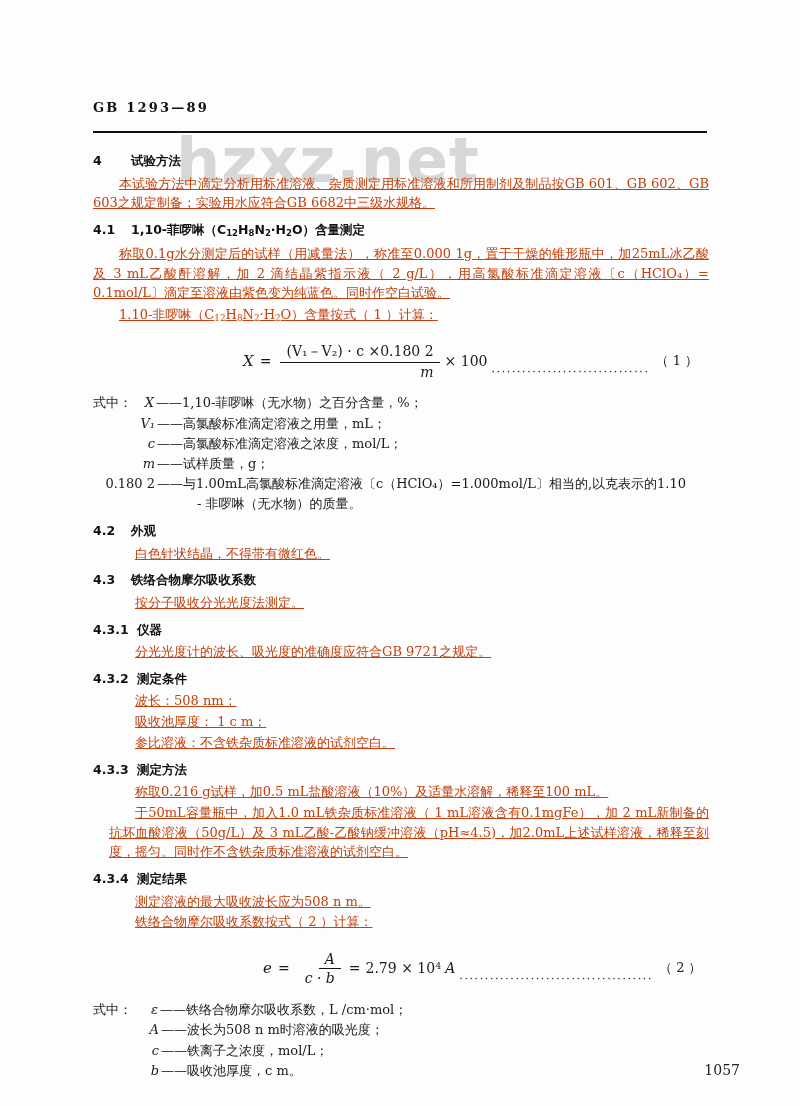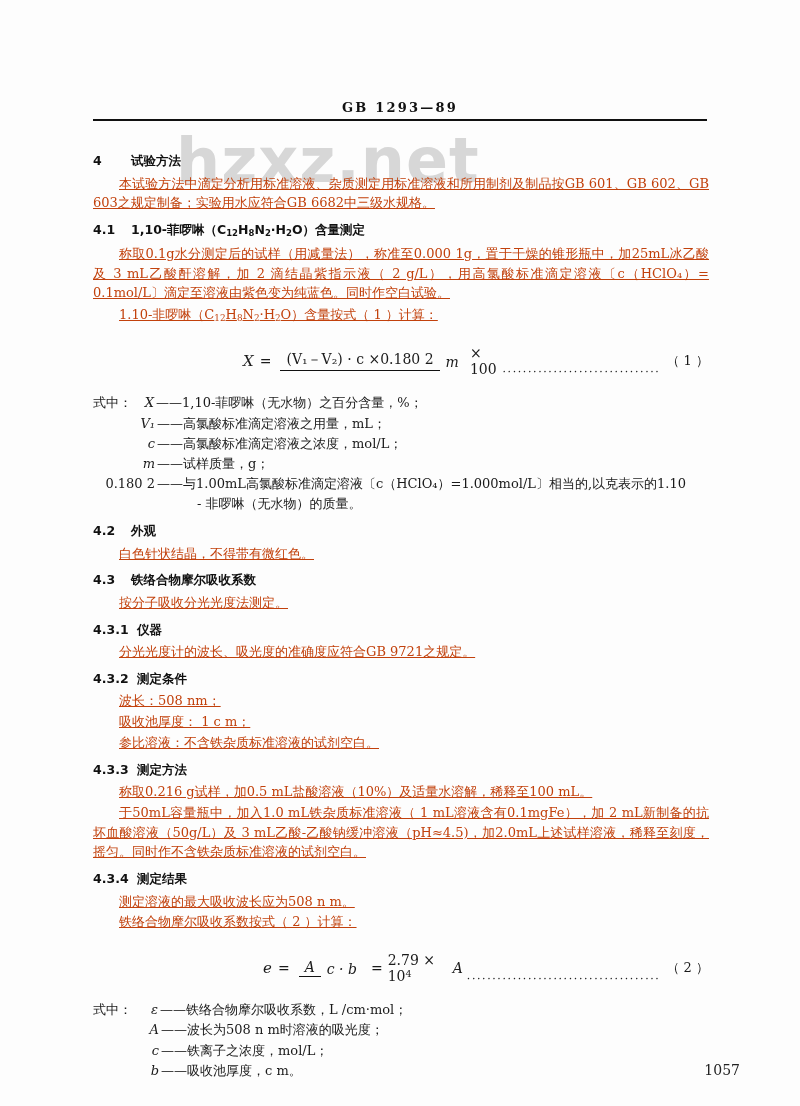--- a/index.html
+++ b/index.html
@@ -36,27 +36,27 @@
   }
   
   .header {
     position: absolute;
     left: 93px;
     top: 100px;
     width: 614px;
     z-index: 2;
   }
   .header-title {
-    text-align: center;
+    text-align: left;
     font-family: "DejaVu Serif", "Liberation Serif", serif;
     font-weight: bold;
     font-size: 13px;
     letter-spacing: 2.2px;
     color: #111;
-    padding-bottom: 4px;
+    padding-bottom: 16px;
   }
   .header-rule {
     border-bottom: 2.2px solid #111;
     width: 100%;
   }
   
   .content {
     position: absolute;
     left: 93px;
     top: 144px;
@@ -80,40 +80,40 @@
   }
   .para {
     font-size: 13px;
     line-height: 1.52;
     text-align: justify;
     margin: 2px 0 2px 0;
     text-indent: 2em;
     color: #c2410c;
     text-decoration: underline;
   }
-  .tight { margin: 0 0 1px 0; }
+  .tight { margin: 0 0 1px 16px; }
   sub { font-size: 0.68em; vertical-align: -0.22em; }
   sup { font-size: 0.68em; vertical-align: 0.45em; }
   i, .ital { font-style: italic; font-family: "DejaVu Serif","Liberation Serif",serif; }
 
   
   .formula-row {
     position: relative;
     display: flex;
     align-items: center;
     justify-content: flex-start;
     margin: 14px 0 10px 0;
     font-size: 14px;
     padding-left: 150px;
     min-height: 44px;
   }
   .frac {
     display: inline-flex;
-    flex-direction: row;
-    align-items: center;
+    flex-direction: column;
+    align-items: flex-end;
     vertical-align: middle;
     margin: 0 3px;
   }
   .frac .numer {
     padding: 0 6px 1px 6px;
     border-bottom: 1.3px solid #111;
     white-space: nowrap;
   }
   .frac .denom {
     padding: 1px 6px 0 6px;

